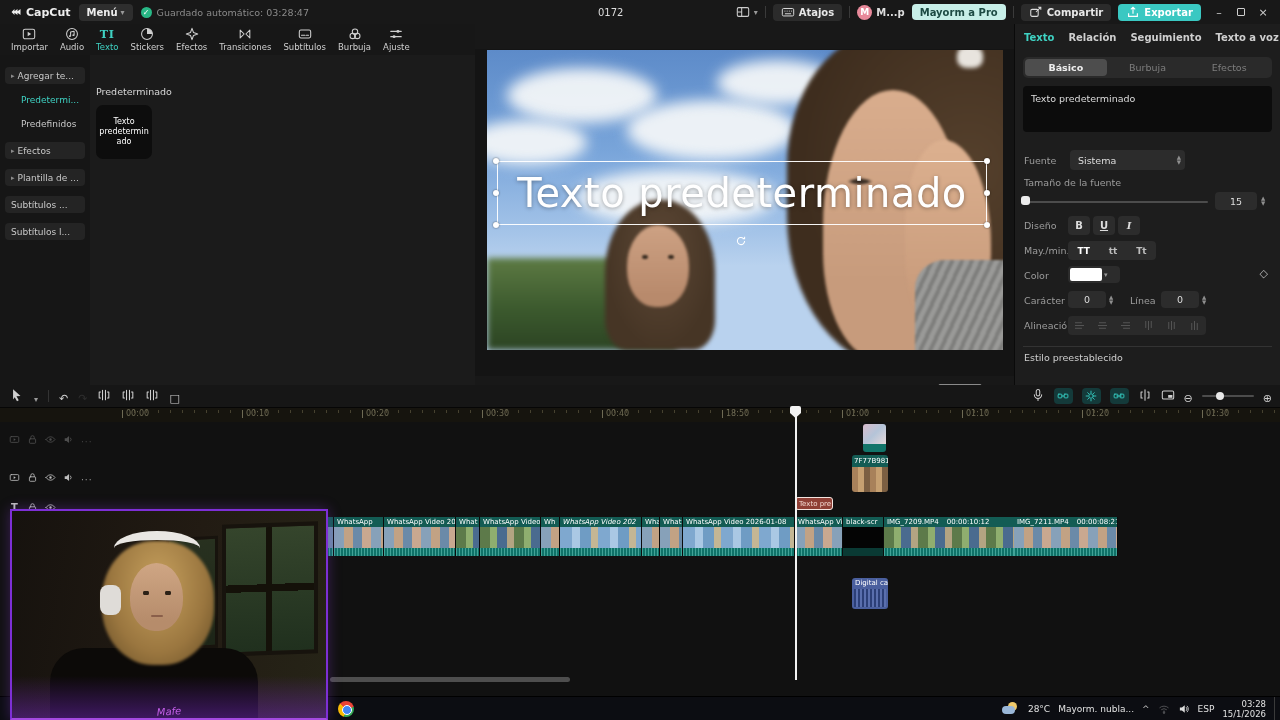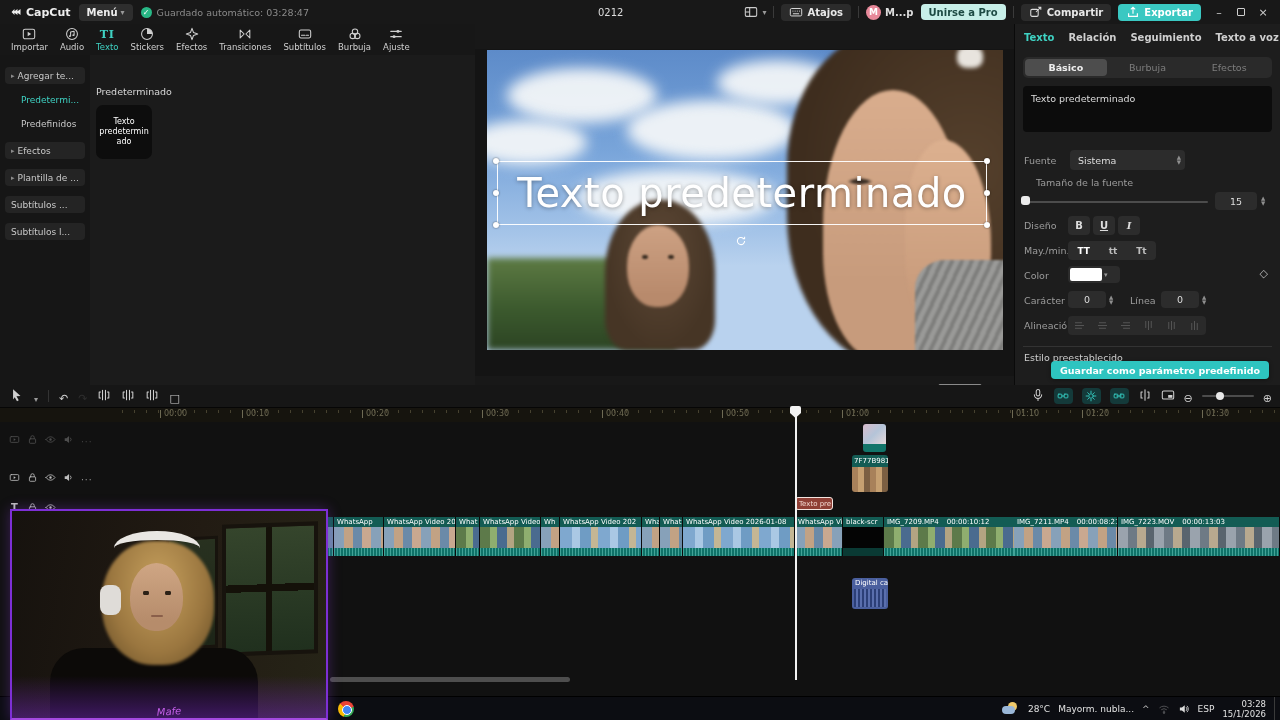--- a/index.html
+++ b/index.html
@@ -222,21 +222,21 @@
       </span>
       <span class="menu-btn">
           <span>Menú</span>
           <span class="chev">▾</span>
         </span>
       <span class="autosave">
         <span class="check-dot">✓</span>
         <span>Guardado automático: 03:28:47</span>
       </span>
     </div>
-    <div class="tb-center">0212</div>
+    <div class="tb-center">0172</div>
     <div class="tb-right">
       <span class="tb-item">
         <span class="icon">
             <svg viewBox="0 0 16 16" fill="none" stroke="#ccc" stroke-width="1.2">
               <rect x="1.5" y="3" width="13" height="10" rx="1.5"></rect>
               <path d="M6.5 3v10M1.5 8h5"></path>
             </svg>
           </span>
         <span class="chev" style="font-size:8px;color:#999">▾</span>
       </span>
@@ -248,21 +248,21 @@
               <path d="M4 7h1M6.5 7h1M9 7h1M11.5 7h1M4.5 10h7"></path>
             </svg>
           </span>
         <span>Atajos</span>
       </span>
       <span class="tb-sep"></span>
       <span class="tb-item">
         <span class="avatar">M</span>
         <span style="font-weight:bold">M...p</span>
       </span>
-      <span class="pill pro">Unirse a Pro</span>
+      <span class="pill pro">Mayorm a Pro</span>
       <span class="tb-sep"></span>
       <span class="pill dark">
         <span class="icon">
             <svg viewBox="0 0 16 16" fill="none" stroke="#ddd" stroke-width="1.2">
               <rect x="2" y="5" width="8.5" height="8" rx="1.5"></rect>
               <path d="M8 8l5.5-5.5M10.5 2.5H13.5v3"></path>
             </svg>
           </span>
         <span>Compartir</span>
       </span>
@@ -477,21 +477,21 @@
 
     <span class="insp-label" style="left:9px;top:131px">Fuente</span>
     <div class="insp-select">
       <span>Sistema</span>
       <span class="stepper sel-stepper">
           <span>▲</span>
           <span>▼</span>
         </span>
     </div>
 
-    <span class="insp-label" style="left:21px;top:153px">Tamaño de la fuente</span>
+    <span class="insp-label" style="left:9px;top:153px">Tamaño de la fuente</span>
     <div class="slider-track"></div>
     <div class="slider-handle"></div>
     <div class="size-box">15</div>
     <span class="stepper size-stepper">
         <span>▲</span>
         <span>▼</span>
       </span>
 
     <span class="insp-label" style="left:9px;top:196px">Diseño</span>
     <span id="style-btns"><span class="style-btn " style="left: 53px;">B</span><span class="style-btn u" style="left: 78px;">U</span><span class="style-btn i" style="left: 103px;">I</span></span>
@@ -552,21 +552,20 @@
           </span></span>
         <span><span class="icon ">
             <svg viewBox="0 0 16 16" fill="none" stroke="currentColor" stroke-width="1.2" stroke-linecap="round" stroke-linejoin="round">
               <path d="M4 5v9M8 2v12M12 5v9"></path>
             </svg>
           </span></span>
       </div>
 
     <div class="insp-divider"></div>
     <span class="insp-label" style="left:9px;top:328px;color:#cfcfcf">Estilo preestablecido</span>
-    <div class="save-btn">Guardar como parámetro predefinido</div>
   </div>
 
   <div class="tl-toolbar">
     <div class="tlt-left" id="tlt-left">
         <span><span class="icon ">
             <svg viewBox="0 0 16 16" fill="none" stroke="currentColor" stroke-width="1.2" stroke-linecap="round" stroke-linejoin="round">
               <path d="M3.5 1.5l8.5 7.5-4.6.5 2.6 4.6-2 1-2.6-4.6-1.9 2.6z" fill="currentColor" stroke="none"></path>
             </svg>
           </span></span>
         <span><span class="icon ">
@@ -643,21 +642,21 @@
           <span class="dot"></span>
         </span>
         <span><span class="icon ">
             <span class="glyph">⊕</span>
           </span></span>
       </div>
   </div>
 
   <div class="timeline">
     <div class="ruler" id="ruler">
-        <span class="ruler-mark" style="left: 122px; margin-left: 38px;">
+        <span class="ruler-mark" style="left: 122px;">
           <i></i>
           <span>00:00</span>
         </span>
         <span class="ruler-mark" style="left: 242px;">
           <i></i>
           <span>00:10</span>
         </span>
         <span class="ruler-mark" style="left: 362px;">
           <i></i>
           <span>00:20</span>
@@ -665,27 +664,27 @@
         <span class="ruler-mark" style="left: 482px;">
           <i></i>
           <span>00:30</span>
         </span>
         <span class="ruler-mark" style="left: 602px;">
           <i></i>
           <span>00:40</span>
         </span>
         <span class="ruler-mark" style="left: 722px;">
           <i></i>
-          <span>00:50</span>
+          <span>18:50</span>
         </span>
         <span class="ruler-mark" style="left: 842px;">
           <i></i>
           <span>01:00</span>
         </span>
-        <span class="ruler-mark" style="left: 1012px; justify-content: flex-end;">
+        <span class="ruler-mark" style="left: 962px; justify-content: flex-end;">
           <i></i>
           <span>01:10</span>
         </span>
         <span class="ruler-mark" style="left: 1082px;">
           <i></i>
           <span>01:20</span>
         </span>
         <span class="ruler-mark" style="left: 1202px;">
           <i></i>
           <span>01:30</span>
@@ -812,21 +811,21 @@
     <div class="thumb thumb-outdoor"></div>
     <div class="wave"></div>
         </div>
         <div class="clip" style="left: 541px; width: 19px;">
           <div class="bar">
             <span>Wh</span>
           </div>
     <div class="thumb thumb-faces"></div>
     <div class="wave"></div>
         </div>
-        <div class="clip" style="left: 560px; width: 82px;">
+        <div class="clip" style="left: 560px; width: 82px; font-style: italic;">
           <div class="bar">
             <span>WhatsApp Video 202</span>
           </div>
     <div class="thumb thumb-sky"></div>
     <div class="wave"></div>
         </div>
         <div class="clip" style="left: 642px; width: 18px;">
           <div class="bar">
             <span>What</span>
           </div>
@@ -868,28 +867,20 @@
           </div>
     <div class="thumb thumb-outdoor"></div>
     <div class="wave"></div>
         </div>
         <div class="clip" style="left: 1014px; width: 104px;">
           <div class="bar">
             <span>IMG_7211.MP4</span>
             <span>00:00:08:21</span>
           </div>
     <div class="thumb thumb-faces"></div>
-    <div class="wave"></div>
-        </div>
-        <div class="clip" style="left: 1118px; width: 162px;">
-          <div class="bar">
-            <span>IMG_7223.MOV</span>
-            <span>00:00:13:03</span>
-          </div>
-    <div class="thumb thumb-street"></div>
     <div class="wave"></div>
         </div>
       </div>
 
     <div class="audio-clip">
       <div class="lbl">Digital ca</div>
       <div class="bars"></div>
     </div>
 
     <div class="playhead-line"></div>

